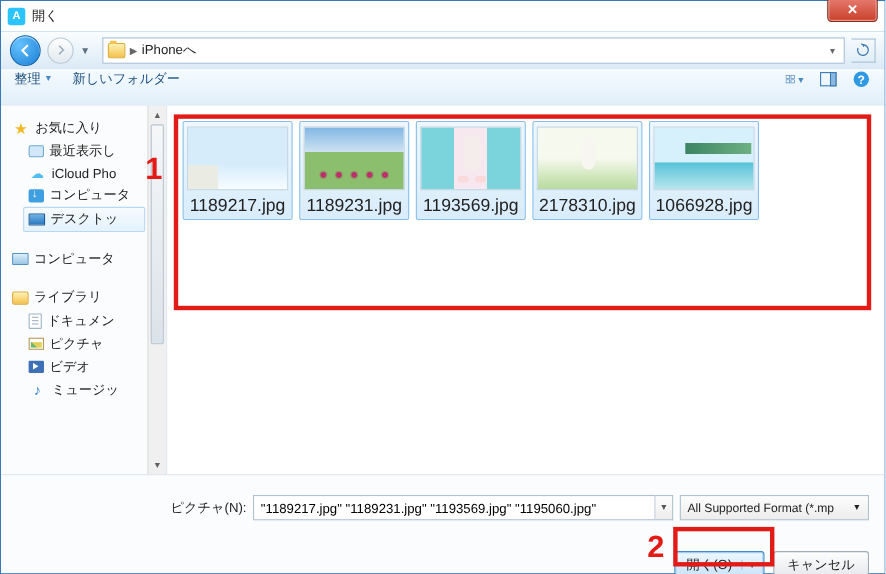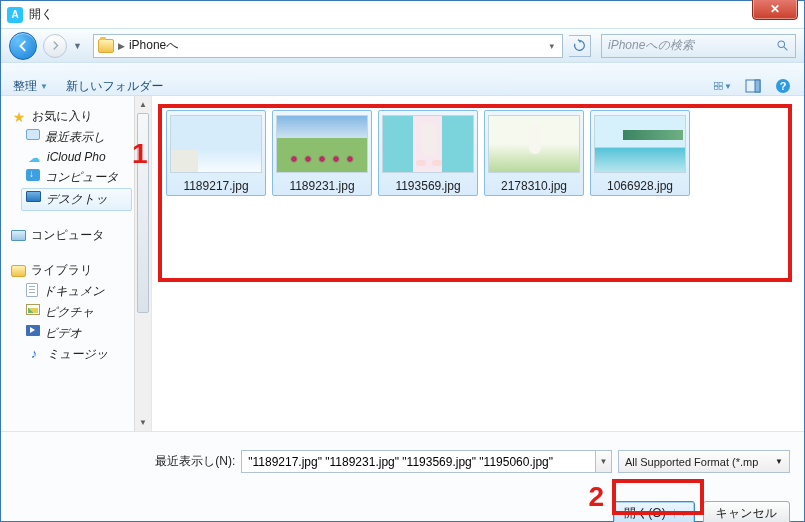--- a/index.html
+++ b/index.html
@@ -16,32 +16,32 @@
   .nav-fwd { width:24px; height:24px; border-radius:50%; background:linear-gradient(#fefefe,#e2e9ef); border:1px solid #bac9d6; display:flex; align-items:center; justify-content:center;}
   .nav-drop { width:14px; font-size:9px; color:#5b6f82;}
   .addr { flex:1; height:24px; background:#fff; border:1px solid #a7c0d6; display:flex; align-items:center; padding:0 4px; gap:4px;}
   .folder-ico { width:16px; height:14px; background:linear-gradient(#fff2b3,#f3c24e); border-radius:2px; border:1px solid #dca831; position:relative;}
   .folder-ico::before { content:""; position:absolute; left:1px; top:-3px; width:6px; height:3px; background:#f3c24e; border-radius:1px 1px 0 0;}
   .addr-sep { color:#666; font-size:9px;}
   .addr-end { margin-left:auto; color:#666; font-size:9px; padding:0 4px;}
   .refresh { width:22px; height:22px; border:1px solid #a7c0d6; border-left:0; display:flex; align-items:center; justify-content:center; color:#3b77af;}
   .search { width:195px; height:24px; border:1px solid #a7c0d6; margin-left:4px; display:flex; align-items:center; padding:0 6px; color:#8c96a0; font-style:italic;}
   .search svg { margin-left:auto;}
-  .toolbar { height:33px; background:linear-gradient(#f5fbff,#e1effa); border-bottom:1px solid #cfe2f2; display:flex; align-items:flex-end; padding:0 12px; gap:18px;}
+  .toolbar { height:33px; background:linear-gradient(#f5fbff,#e1effa); border-bottom:1px solid #cfe2f2; display:flex; align-items:flex-start; padding:0 12px; gap:18px;}
   .tb-item { color:#1a4d7d; display:flex; align-items:center; gap:3px;}
   .tb-drop { font-size:8px; color:#468bc5;}
   .tb-right { margin-left:auto; display:flex; gap:12px; align-items:center;}
   .tb-ico { width:18px; height:18px; display:flex; align-items:center; justify-content:center;}
   .content { flex:1; display:flex; min-height:0;}
   .sidebar { width:133px; overflow:hidden; background:#fbfcfd;}
   .tree { padding-top:10px;}
   .tree-group { margin-bottom:14px;}
   .tree-h { display:flex; align-items:center; gap:5px; padding:2px 3px 2px 10px; }
   .tree-h.fav .ico{ color:#f2b826;}
-  .tree-row { display:flex; gap:5px; padding:2px 3px 2px 25px; white-space:nowrap;font-style:italic; }
+  .tree-row { display:flex; align-items:center; gap:5px; padding:2px 3px 2px 25px; white-space:nowrap; }
   .tree-row.sel { background:linear-gradient(#f6fbff,#e4f2fc); border:1px solid #b7d9f4; border-radius:2px; margin:0 2px 12px 20px; padding-left:4px;}
   .ico { width:16px; height:15px; display:flex; align-items:center; justify-content:center; font-size:13px;}
   .ico.lib{ background:linear-gradient(#fff2b3,#f3c24e); border-radius:2px; border:1px solid #dca831; width:15px; height:12px;}
   .ico.star::before{content:"★"; color:#f2b826; font-size:14px;}
   .ico.recent{ background:#d2e8f9;border:1px solid #6fa9d2;border-radius:2px;width:14px;height:11px;}
   .ico.cloud::before{content:"☁"; color:#4fbef0; font-size:12px;}
   .ico.download{ background:#3ea0e0; border-radius:2px; color:#fff; width:14px; height:12px; position:relative;}
   .ico.download::before{content:"↓"; font-size:10px; position:absolute; left:3px; top:-1px;}
   .ico.desktop{ width:15px; height:11px; background:linear-gradient(#6fb3e6,#2a78c1); border:1px solid #1e5a93; border-radius:1px;}
   .ico.doc{width:12px;height:14px;background:#fff;border:1px solid #9fb3c4;border-radius:1px;position:relative;}
@@ -56,21 +56,21 @@
   .sc-btn{height:17px;display:flex;align-items:center;justify-content:center;color:#606060;font-size:8px;}
   .sc-thumb{flex:0 0 200px;margin:0 2px;background:linear-gradient(#f5f7f9,#dbe3ea);border:1px solid #b8c5d1;border-radius:2px;}
   .sc-track{flex:1;}
   .main { flex:1; background:#fff; border-left:1px solid #e0e8ee; position:relative;}
   .callout-box { position:absolute; left:6px; top:8px; right:12px; height:178px; border:4px solid #e21b17; pointer-events:none;}
   .callout-1 { position:absolute; left:-20px; top:42px; color:#e21b17; font-size:28px; font-weight:bold; font-family:Arial;}
   .thumbs { position:absolute; left:14px; top:14px; display:flex; gap:6px;}
   .thumb { width:100px; display:flex; flex-direction:column; align-items:center; padding:4px 2px 2px; }
   .thumb.sel { background:linear-gradient(#eef7fe,#d9ecfb); border:1px solid #86bdea; border-radius:2px;}
   .thumb-img { width:92px; height:58px; background:#dfeef8; border:1px solid #c5d6e3; position:relative; overflow:hidden;}
-  .thumb-label { margin-top:6px; font-size:12px; text-align:center; white-space:nowrap;}
+  .thumb-label { margin-top:6px; font-size:16px; text-align:center; white-space:nowrap;}
   .t1{background:linear-gradient(#d6ecfb 60%,#f7fcff);}
   .t1::after{content:"";position:absolute;left:0;bottom:0;right:0;height:22px;background:linear-gradient(90deg,#eaece3 30%,transparent 30%);}
   .t2{background:linear-gradient(#82b7e4,#cfe3f1 40%,#8cbf6d 40%);}
   .t2::after{content:"";position:absolute;left:10px;bottom:6px;width:70px;height:14px;background:radial-gradient(circle,#d9277c 12%,#b01e5e 15%, transparent 40%) 0 0/14px 14px;}
   .t3{background:linear-gradient(90deg,#7bd4db 33%,#f7e7ef 33%,#f7e7ef 66%,#7bd4db 66%);}
   .t3::before{content:"";position:absolute;left:38px;top:6px;width:16px;height:34px;background:#f5ecec;border-radius:8px;}
   .t3::after{content:"";position:absolute;left:33px;bottom:6px;width:10px;height:6px;background:#fbdada;border-radius:3px;box-shadow:16px 0 0 #fbdada;}
   .t4{background:linear-gradient(#f6f9ee 50%,#d6e9c3 75%,#b8d99e);}
   .t4::after{content:"";position:absolute;left:40px;top:8px;width:12px;height:30px;background:#f8f6f0;border-radius:6px;}
   .t5{background:linear-gradient(#d6f1fb 55%,#58c4d9 58%,#b8e6ee);}
@@ -122,27 +122,20 @@
       <span class="folder-ico"></span>
       <span class="addr-sep">▶</span>
       <span>iPhoneへ</span>
       <span class="addr-end">▾</span>
     </div>
     <div class="refresh">
       <svg width="13" height="13" viewBox="0 0 16 16">
           <path d="M8 2 a6 6 0 1 1 -5.6 3.8 M8 2 l-2 -1 M8 2 l1 2.3" stroke="#3b77af" stroke-width="1.4" fill="none"></path>
         </svg>
     </div>
-    <div class="search">
-      <span>iPhoneへの検索</span>
-      <svg width="13" height="13" viewBox="0 0 16 16">
-          <circle cx="6.5" cy="6.5" r="4" stroke="#5e88b8" stroke-width="1.3" fill="none"></circle>
-          <path d="M10 10 L14 14" stroke="#5e88b8" stroke-width="1.3"></path>
-        </svg>
-    </div>
   </div>
 
   <div class="toolbar">
     <div class="tb-item">
       <span>整理</span>
       <span class="tb-drop">▼</span>
     </div>
     <div class="tb-item">
       <span>新しいフォルダー</span>
     </div>
@@ -255,21 +248,21 @@
             <div class="thumb-label">1066928.jpg</div>
           </div>
       </div>
       <div class="callout-box"></div>
       <div class="callout-1">1</div>
     </div>
   </div>
 
   <div class="footer">
     <div class="fn-row">
-      <span class="fn-label">最近表示し(N):</span>
+      <span class="fn-label">ピクチャ(N):</span>
       <div class="fn-input-wrap">
         <input class="fn-input" value="&quot;1189217.jpg&quot; &quot;1189231.jpg&quot; &quot;1193569.jpg&quot; &quot;1195060.jpg&quot;" style="">
         <div class="fn-drop">▼</div>
       </div>
       <div class="fmt-sel">
         <span>All Supported Format (*.mp</span>
         <span class="arr">▼</span>
       </div>
     </div>
     <div class="btn-row">

